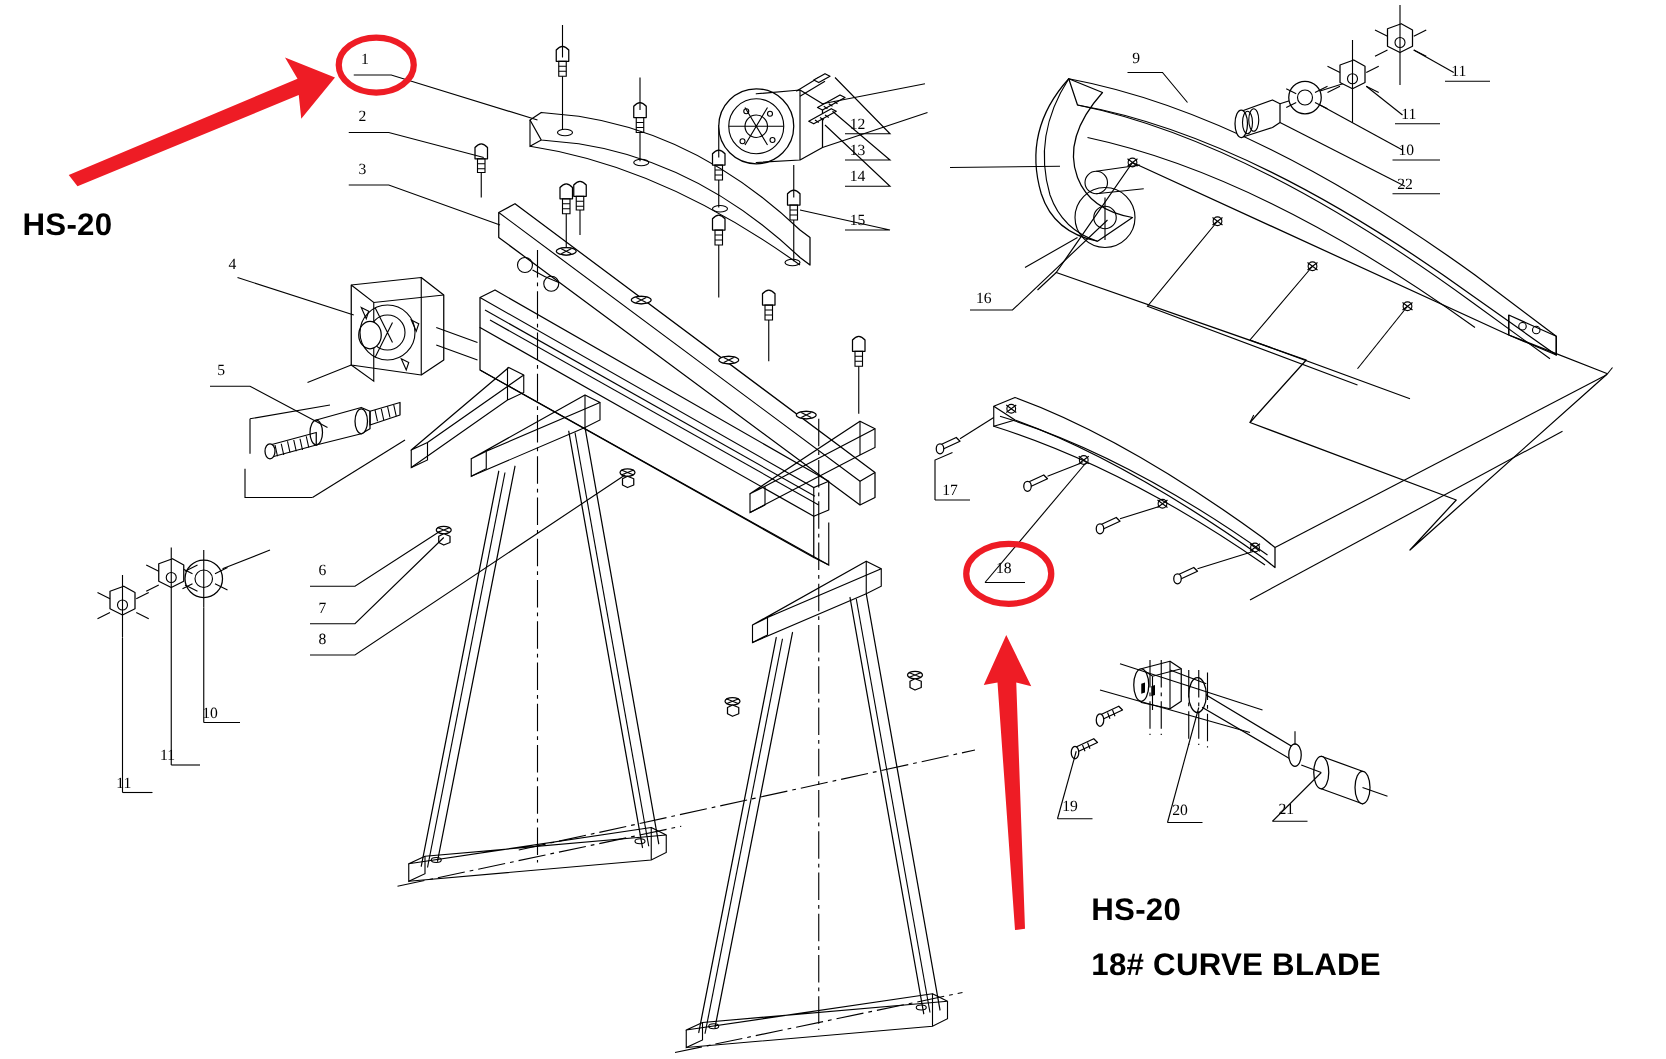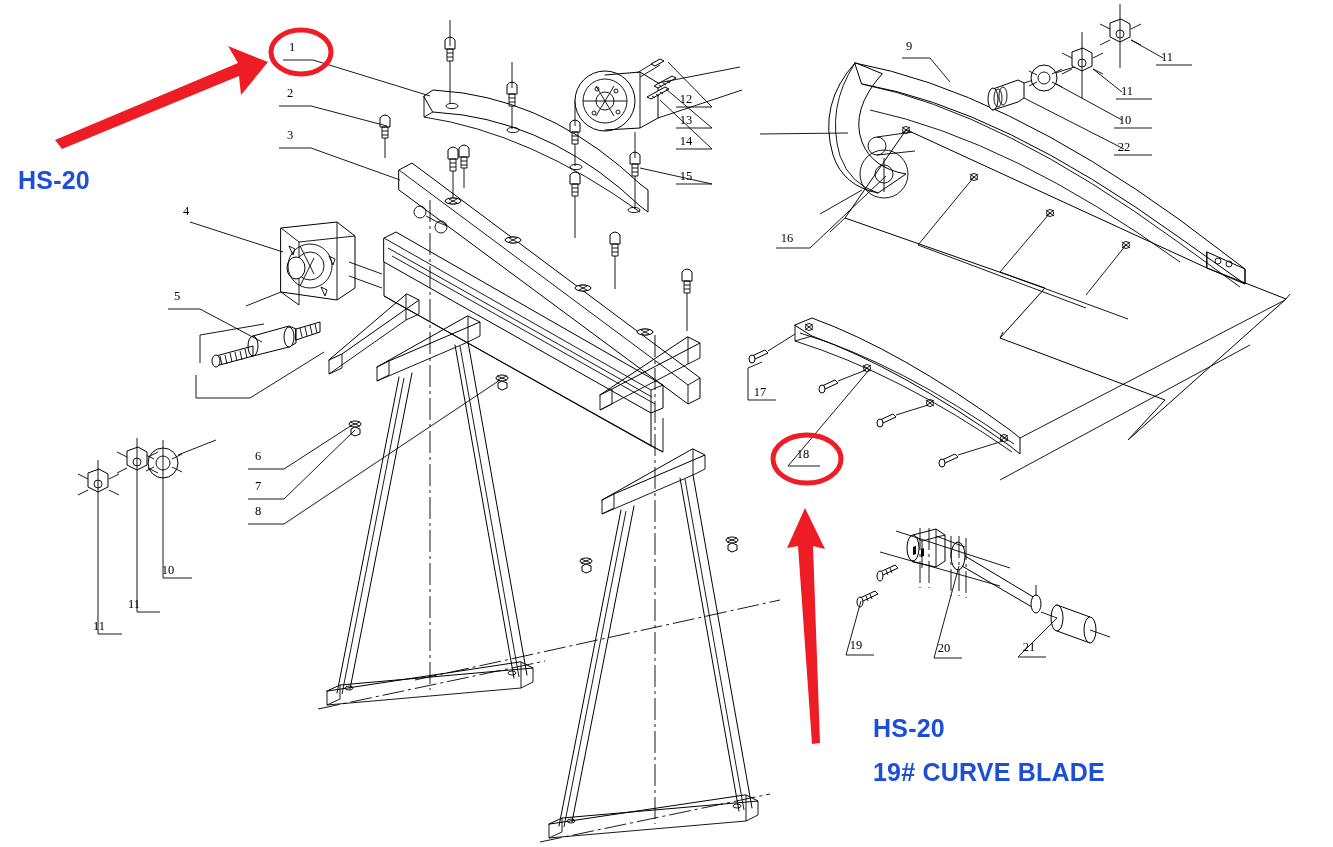--- a/index.html
+++ b/index.html
@@ -5,21 +5,21 @@
 <style>
   html,body{margin:0;padding:0;background:#ffffff;}
   body{
     width:1333px;height:847px;overflow:hidden;position:relative;
     font-family:"Liberation Sans", sans-serif;
   }
   #stage{position:absolute;left:0;top:0;width:1333px;height:847px;background:#fff;}
   #stage svg{position:absolute;left:0;top:0;width:1333px;height:847px;display:block;}
   .ann{
     position:absolute;
-    color:#1d4ed8;
+    color:#000000;
     font-weight:bold;
     font-family:"Liberation Sans", sans-serif;
     white-space:nowrap;
     letter-spacing:0.2px;
   }
   .ann-hs1{left:18px;top:166px;font-size:25px;}
   .ann-cb1{left:18px;top:208px;font-size:25px;}
   .ann-hs2{left:873px;top:714px;font-size:25px;}
   .ann-cb2{left:873px;top:758px;font-size:25px;}
 </style>
@@ -587,15 +587,15 @@
 
     <path class="red" d="M55 140 L238 63 L228 46 L268 62 L241 95 L239 76 L62 149 Z"></path>
 
     <path class="red" d="M805 508 L787 548 L798 546 L812 744 L820 743 L813 546 L825 549 Z"></path>
   </g>
 
 </svg>
 
 <div class="ann ann-hs1">HS-20</div>
 <div class="ann ann-hs2">HS-20</div>
-<div class="ann ann-cb2">19# CURVE BLADE</div>
+<div class="ann ann-cb2">18# CURVE BLADE</div>
 
 </div>
 
 </body></html>

